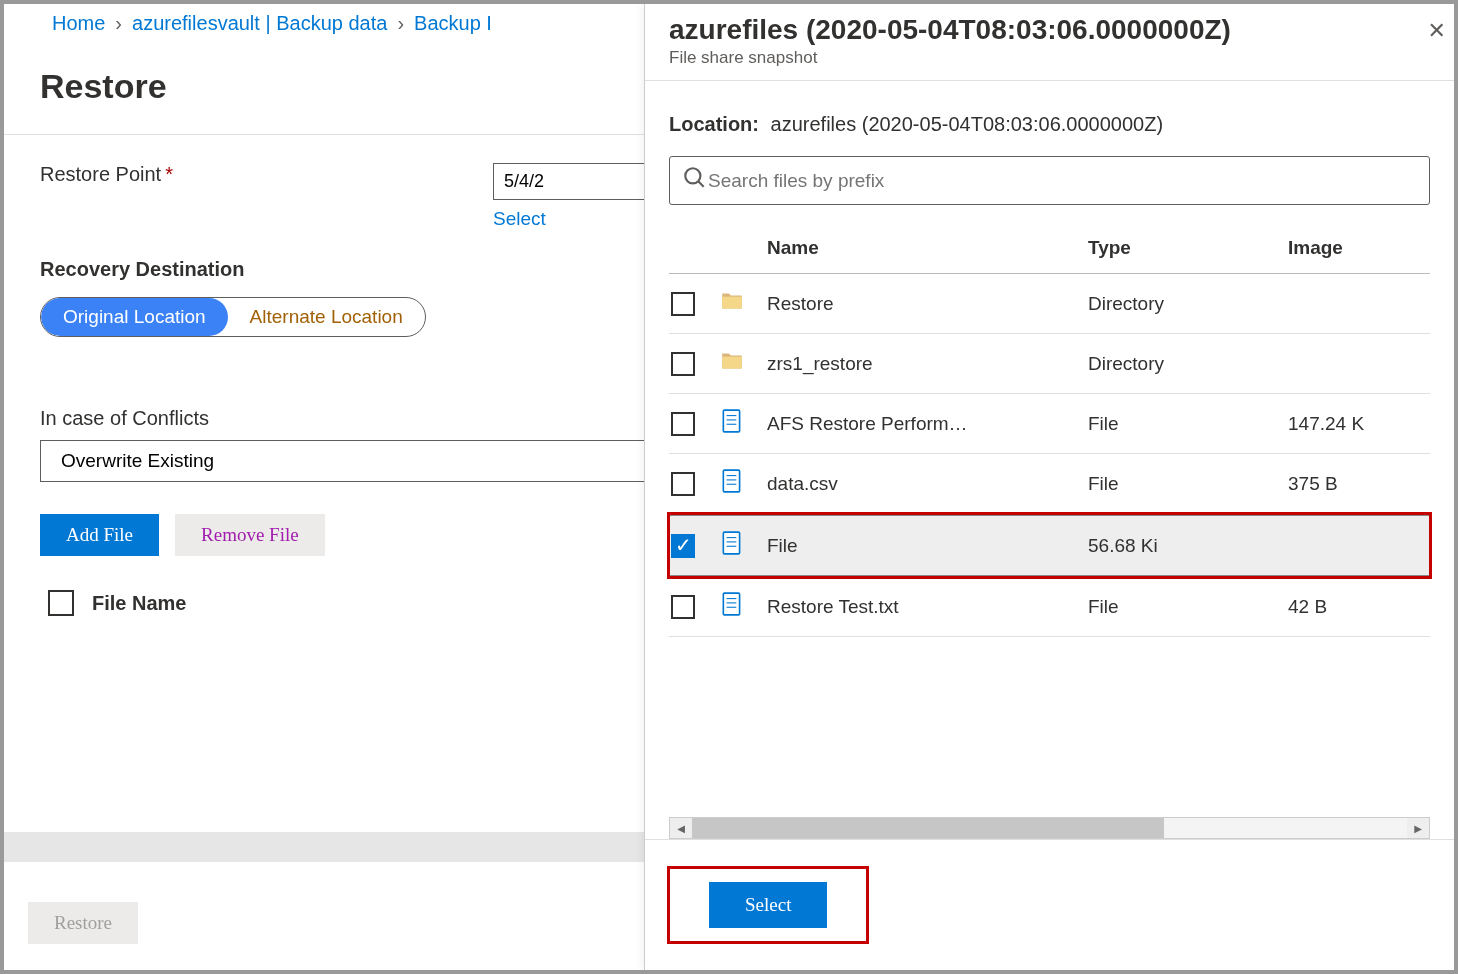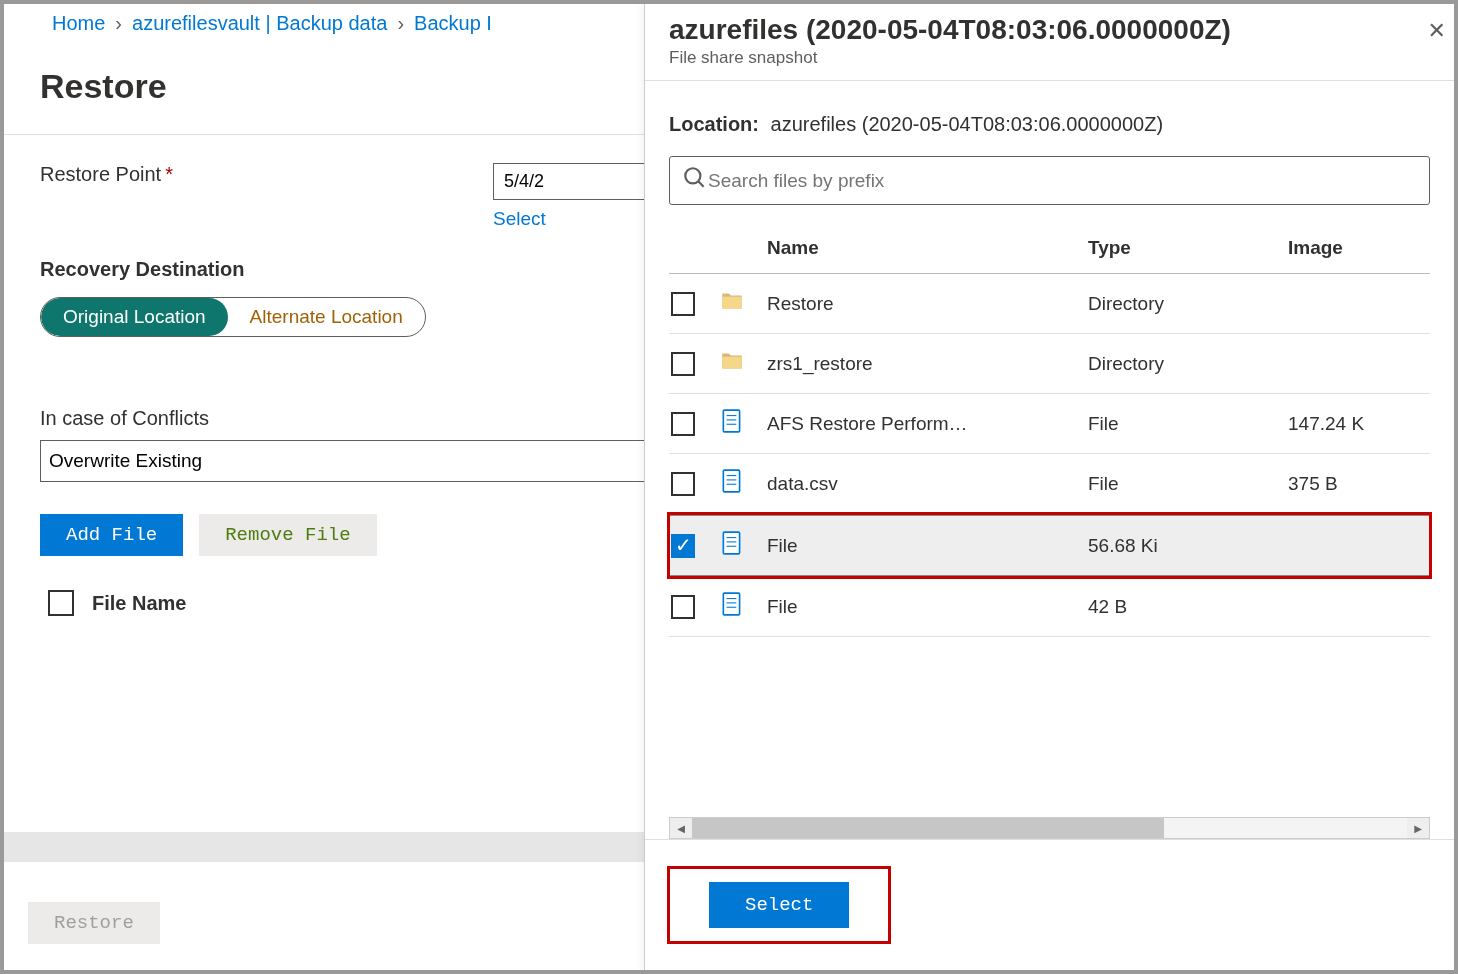--- a/index.html
+++ b/index.html
@@ -62,42 +62,42 @@
   .pill-toggle button {
     border: none;
     background: transparent;
     font-size: 19px;
     padding: 8px 22px;
     cursor: pointer;
     font-family: inherit;
     color: #a16207;
   }
   .pill-toggle button.active {
-    background: #0f766e;
+    background: #3b82f6;
     color: #fff;
     border-radius: 999px;
   }
   .select-box {
     width: 628px;
-    padding: 9px 8px;
+    padding: 9px 20px;
     border: 1px solid #605e5c;
     font-size: 19px;
     font-family: inherit;
     background: #fff;
   }
   .btn-row { margin-top: 32px; display:flex; gap: 16px; margin-left:12px; }
   .btn {
     padding: 10px 26px;
     font-size: 19px;
     border: none;
     cursor: pointer;
-    font-family: Liberation Mono, monospace;
+    font-family: Liberation Serif, serif;
   }
   .btn-primary { background: #0078d4; color:#fff; }
-  .btn-secondary { background: #edebe9; color:#4d7c0f; }
+  .btn-secondary { background: #edebe9; color:#a21caf; }
   .btn:disabled { background: #edebe9; color:#a19f9d; cursor:default; }
   .file-head-row { margin-top: 34px; margin-left: 20px; display:flex; align-items:center; gap:18px; }
   .cb { width:26px; height:26px; border:2px solid #323130; display:inline-block; cursor:pointer; }
   .file-head-label { font-size: 20px; font-weight:600; }
   .footer-area {
     position:absolute; bottom:0; left:0; right:0;
     height: 100px; border-top:0;
     background:#fff;
     padding: 32px 24px;
   }
@@ -317,20 +317,21 @@
             <span>56.68 Ki</span>
           </div>
           <div class="grid-row">
             <span class="cb-small"></span>
             <span><svg class="icon" viewBox="0 0 24 24">
                 <rect x="4" y="2" width="15" height="20" rx="1" fill="#fff" stroke="#0078d4" stroke-width="1.5"></rect>
                 <line x1="7" y1="7" x2="16" y2="7" stroke="#0078d4"></line>
                 <line x1="7" y1="11" x2="16" y2="11" stroke="#0078d4"></line>
                 <line x1="7" y1="15" x2="16" y2="15" stroke="#0078d4"></line>
               </svg></span>
+            <span>Restore Test.txt</span>
             <span>File</span>
             <span>42 B</span>
           </div>
         </div>
     </div>
 
     <div class="hscroll">
       <div class="arrow">◀</div>
       <div class="track">
           <div class="thumb"></div>

